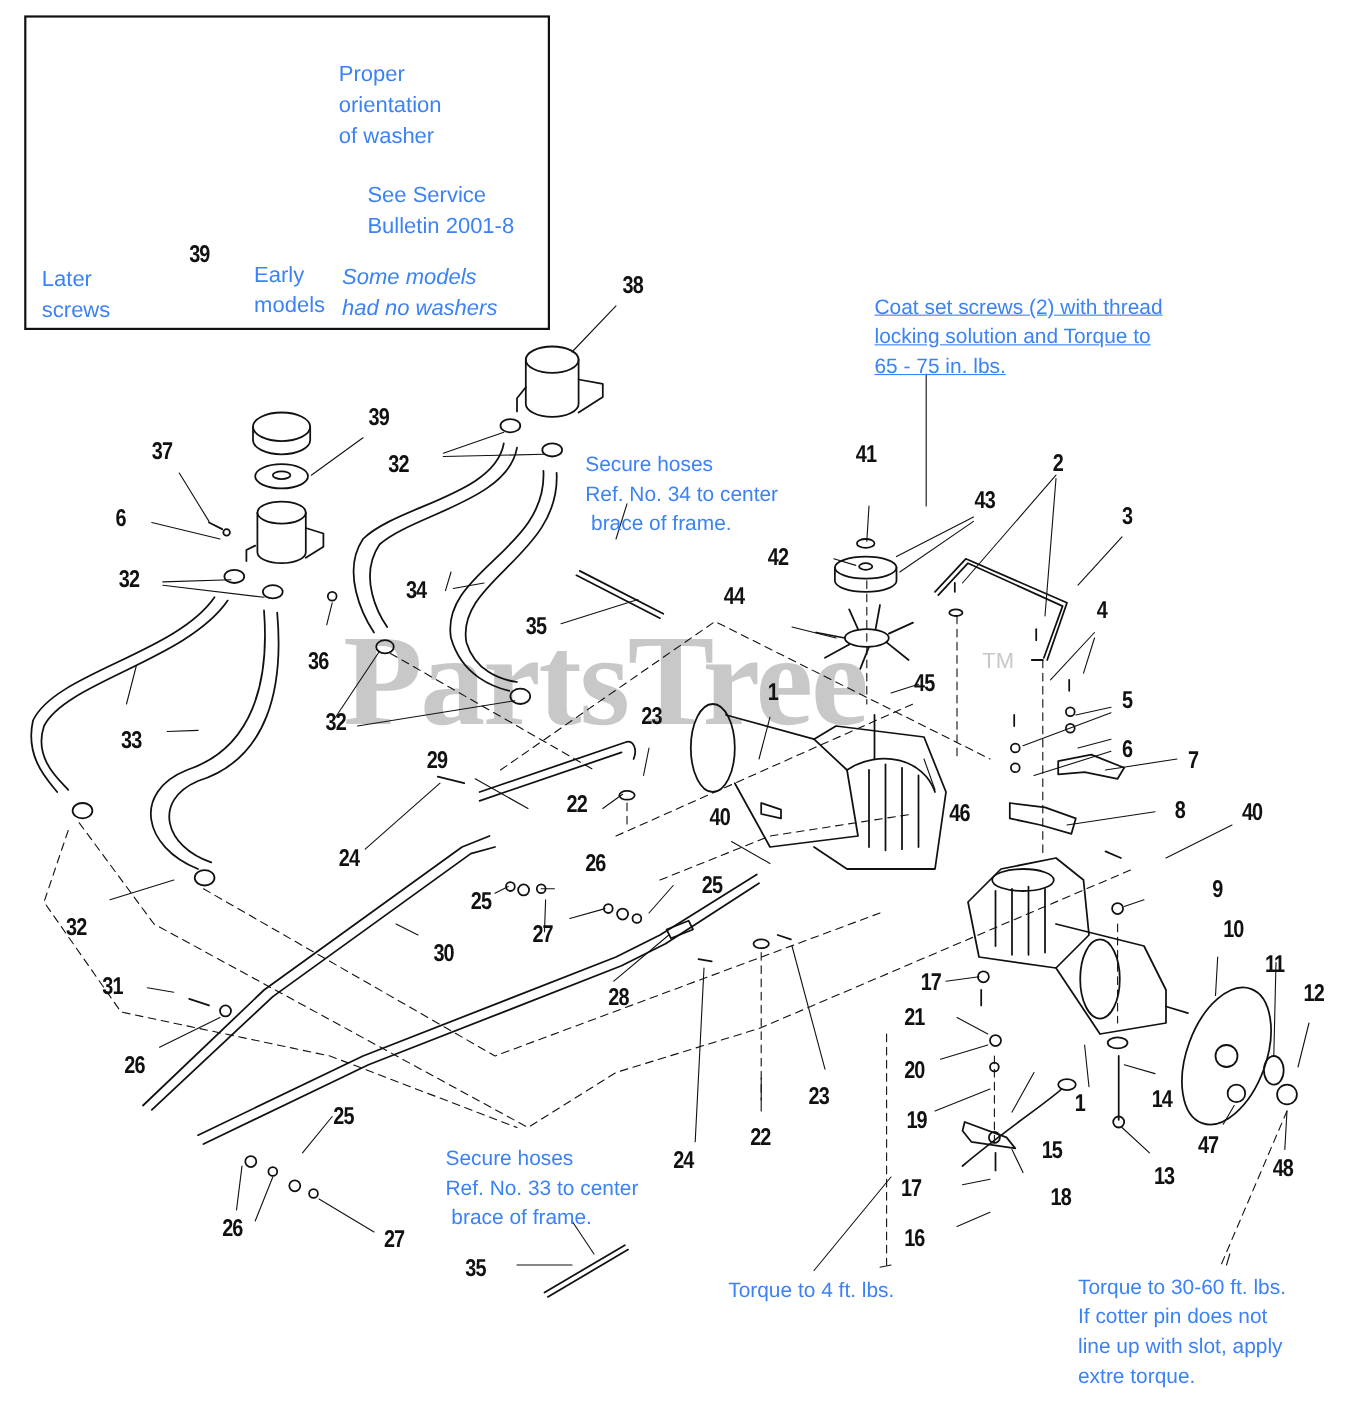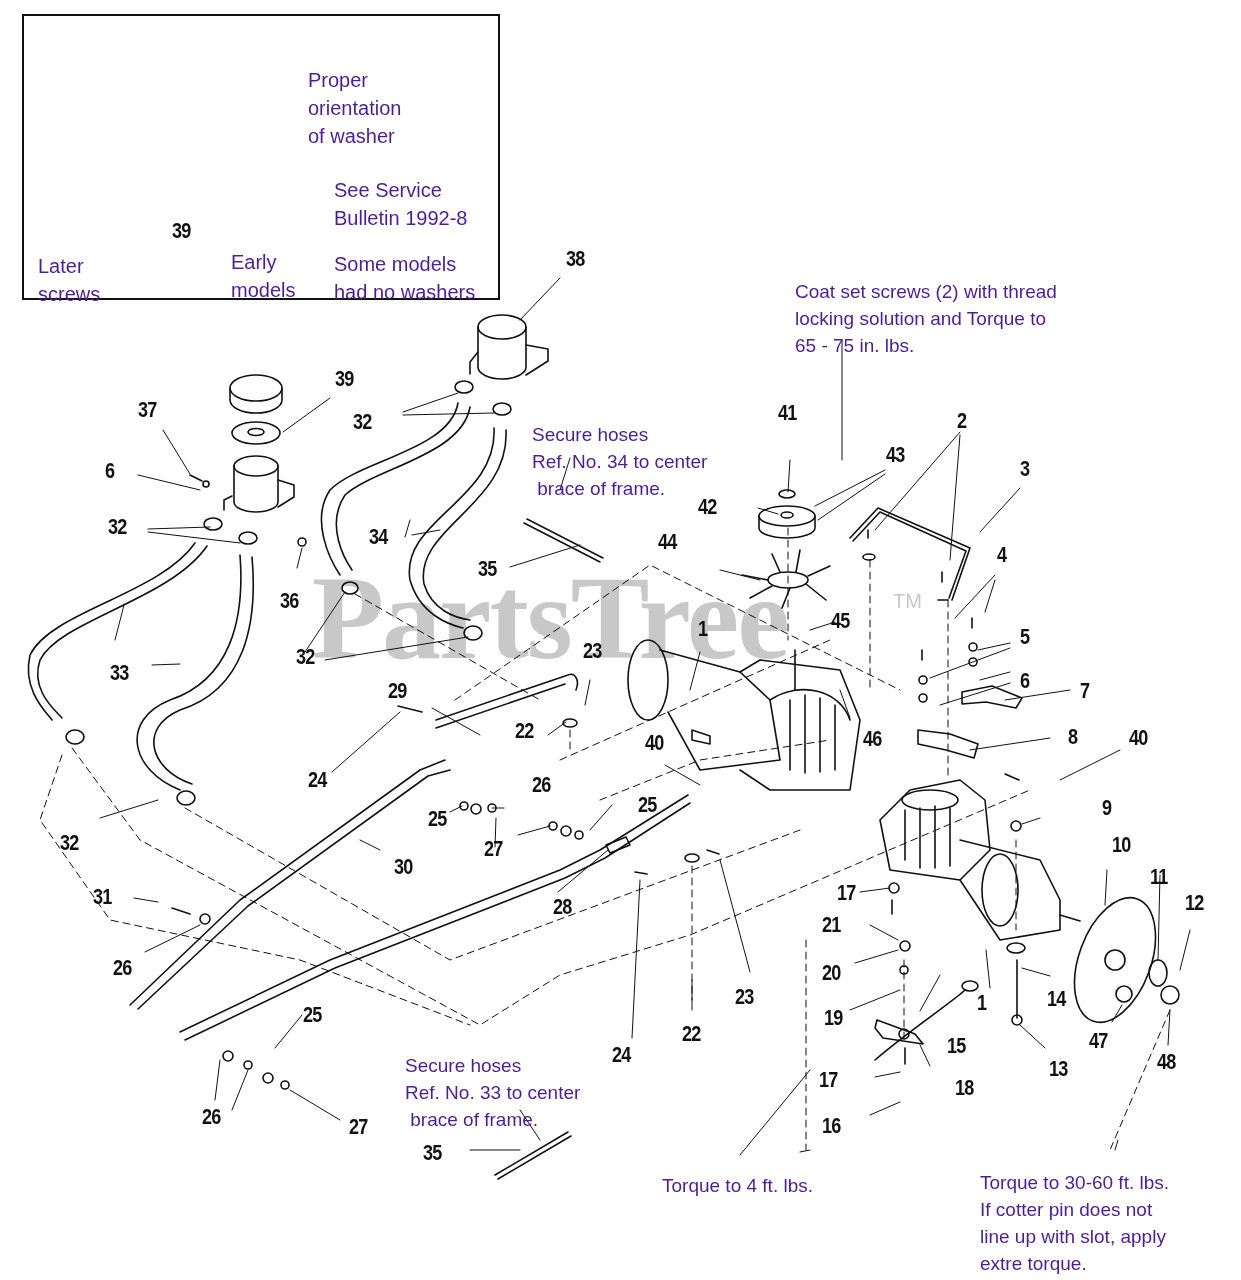--- a/index.html
+++ b/index.html
@@ -1,19 +1,19 @@
 <!DOCTYPE html>
 <html><head>
 <meta charset="utf-8">
 <style>
   html,body{margin:0;padding:0;background:#ffffff;}
   body{width:1241px;height:1280px;position:relative;overflow:hidden;font-family:"Liberation Sans",sans-serif;color:#000;}
   #diagram{position:absolute;left:0;top:0;width:1241px;height:1280px;}
   .inset-box{position:absolute;left:22px;top:14px;width:478px;height:286px;border:2px solid #111;box-sizing:border-box;background:#fff;}
-  .note{position:absolute;font-family:"Liberation Sans",sans-serif;font-size:20px;line-height:28px;color:#4c1d95;white-space:pre;margin-top:12px;}
+  .note{position:absolute;font-family:"Liberation Sans",sans-serif;font-size:20px;line-height:28px;color:#3b82f6;white-space:pre;}
   .note.sm{font-size:19px;line-height:27px;}
   .callout{position:absolute;font-family:"Liberation Sans",sans-serif;font-weight:bold;font-size:22px;letter-spacing:-1px;color:#111;transform:scaleX(0.82);transform-origin:left top;}
   .watermark{position:absolute;left:312px;top:560px;font-family:"Liberation Serif",serif;font-weight:bold;font-size:118px;color:#c8c8c8;letter-spacing:-2px;line-height:1;}
   .tm{position:absolute;left:893px;top:590px;font-family:"Liberation Sans",sans-serif;font-size:20px;color:#c8c8c8;}
 </style>
 </head>
 <body>
 
 <div class="watermark">PartsTree</div>
 <div class="tm">TM</div>
@@ -348,30 +348,30 @@
       <path d="M1115 1150 L1118 1140"></path>
     </g>
   </g>
 </svg>
 
 <div class="inset-box"></div>
 <div class="note" style="left:308px;top:54px;">Proper
 orientation
 of washer</div>
 <div class="note" style="left:334px;top:164px;">See Service
-Bulletin 1992-8</div>
+Bulletin 2001-8</div>
 <div class="note" style="left:38px;top:240px;">Later
 screws</div>
 <div class="note" style="left:231px;top:236px;">Early
 models</div>
-<div class="note" style="left:334px;top:238px;">Some models
+<div class="note" style="left:311px;top:238px;font-style:italic;">Some models
 had no washers</div>
 <div class="callout" style="left:172px;top:218px;">39</div>
 
-<div class="note sm" style="left:795px;top:266px;">Coat set screws (2) with thread
+<div class="note sm" style="left:795px;top:266px;text-decoration:underline;">Coat set screws (2) with thread
 locking solution and Torque to
 65 - 75 in. lbs.</div>
 <div class="note sm" style="left:532px;top:409px;">Secure hoses
 Ref. No. 34 to center
  brace of frame.</div>
 <div class="note sm" style="left:405px;top:1040px;">Secure hoses
 Ref. No. 33 to center
  brace of frame.</div>
 <div class="note sm" style="left:662px;top:1160px;">Torque to 4 ft. lbs.</div>
 <div class="note sm" style="left:980px;top:1157px;">Torque to 30-60 ft. lbs.

